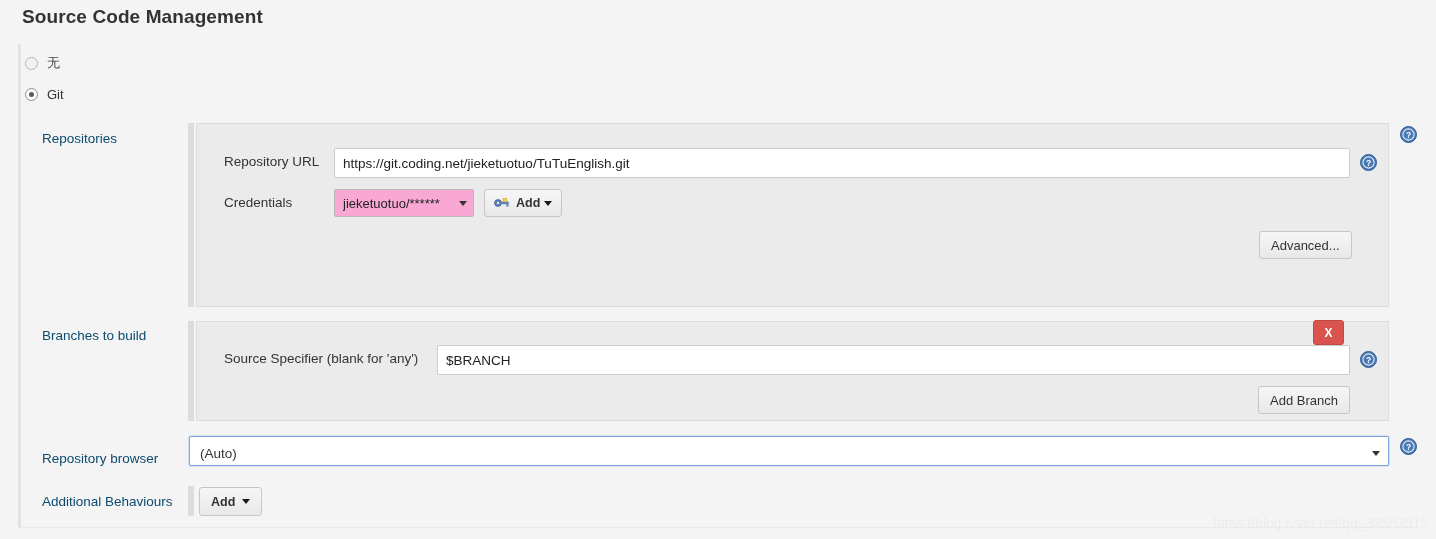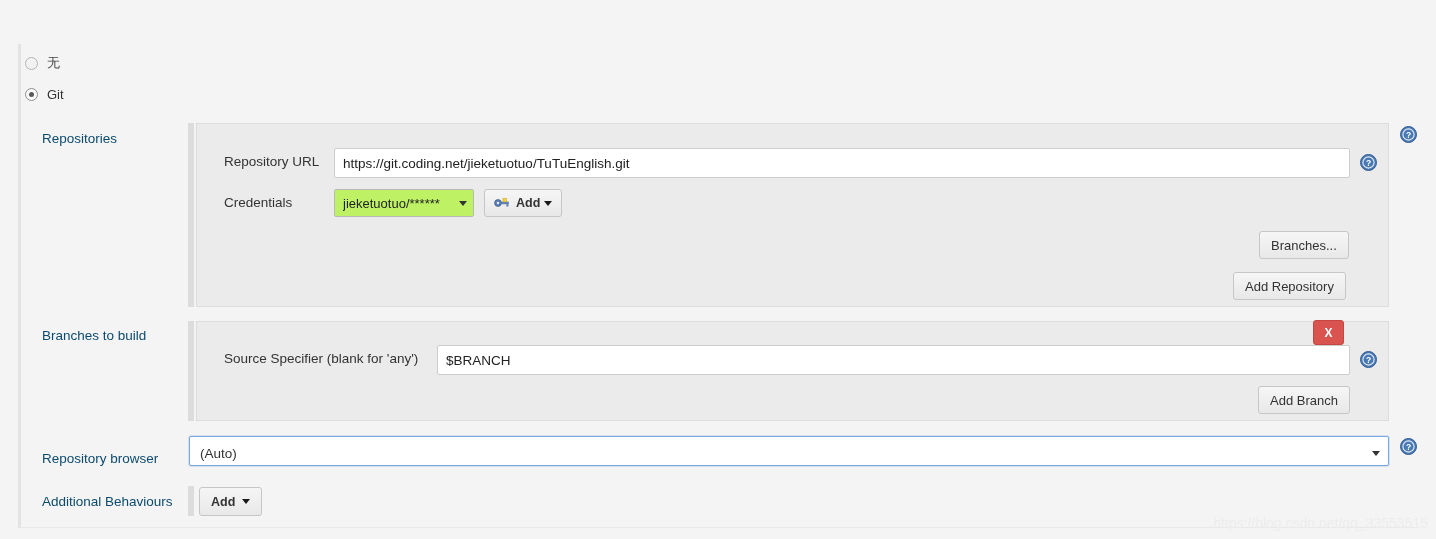--- a/index.html
+++ b/index.html
@@ -107,21 +107,21 @@
     color: #222222;
     padding: 0 8px;
     line-height: 28px;
     outline: none;
   }
 
   
   .sel-box {
     position: absolute;
     height: 28px;
-    background: #bef264;
+    background: #f9a8d4;
     border: 1px solid #b9b9b9;
     border-radius: 2px;
     display: flex;
     align-items: center;
     padding: 0 6px 0 8px;
     font-size: 13px;
     color: #222;
   }
   .sel-box .sel-val { flex: 1; white-space: nowrap; overflow: hidden; }
   .sel-arrow {
@@ -213,20 +213,21 @@
     color: #ececec;
     white-space: nowrap;
     user-select: none;
   }
 </style>
 </head>
 <body>
 
 <div class="page">
 
+  <div class="page-title">Source Code Management</div>
 
   <div class="form-frame"></div>
 
   <div class="radio-row r0">
     <span class="radio"></span>
     <span class="radio-label">无</span>
   </div>
   <div class="radio-row r1">
     <span class="radio on"></span>
     <span class="radio-label">Git</span>
@@ -261,22 +262,21 @@
         <circle cx="4" cy="7" r="1.2" fill="#e8eef7"></circle>
         <rect x="6.4" y="5.6" width="8.4" height="2.6" fill="#5b7fb4"></rect>
         <rect x="9" y="2.6" width="3.4" height="3.2" fill="#f2d04b" stroke="#d4ae1f" stroke-width=".7"></rect>
         <rect x="12.3" y="8.2" width="2.2" height="2.3" fill="#5b7fb4"></rect>
       </svg>
     </span>
     <span>Add</span>
     <span class="caret-dark"></span>
   </div>
 
-  <div class="btn" style="left:1259px; top:231px;">Branches...</div>
-  <div class="btn" style="left:1233px; top:272px;">Add Repository</div>
+  <div class="btn" style="left:1259px; top:231px;">Advanced...</div>
 
   <span class="help-icon" style="left:1400px; top:126px;">
     <svg width="17" height="17" viewBox="0 0 17 17">
       <circle cx="8.5" cy="8.5" r="8" fill="#4a7ab5" stroke="#2f5c91" stroke-width="1"></circle>
       <circle cx="8.5" cy="8.5" r="5.6" fill="none" stroke="#ffffff" stroke-width="1.1" opacity=".85"></circle>
       <text x="8.5" y="12.2" font-size="8.6" font-family="Liberation Sans, sans-serif" font-weight="bold" fill="#ffffff" text-anchor="middle">?</text>
     </svg>
   </span>
 
   <div class="row-label" style="left:42px; top:328px;">Branches to build</div>

